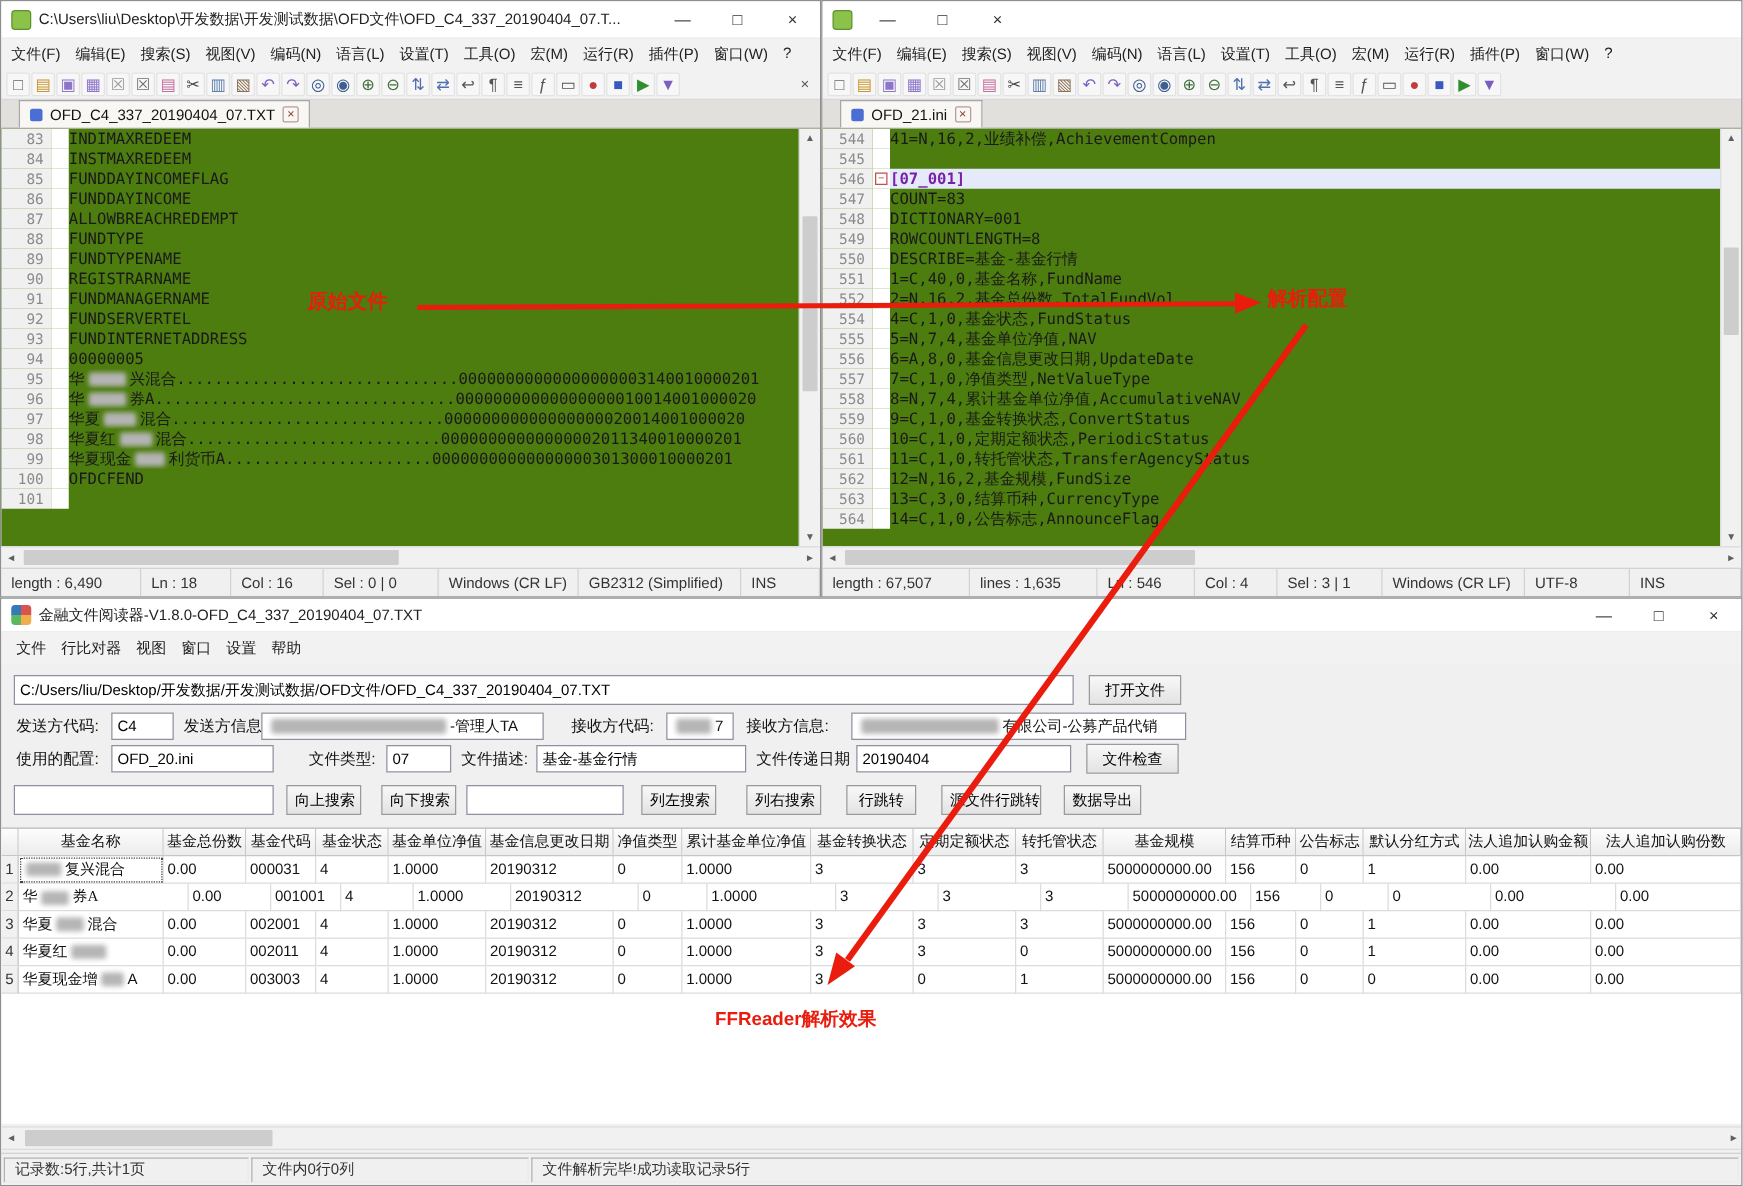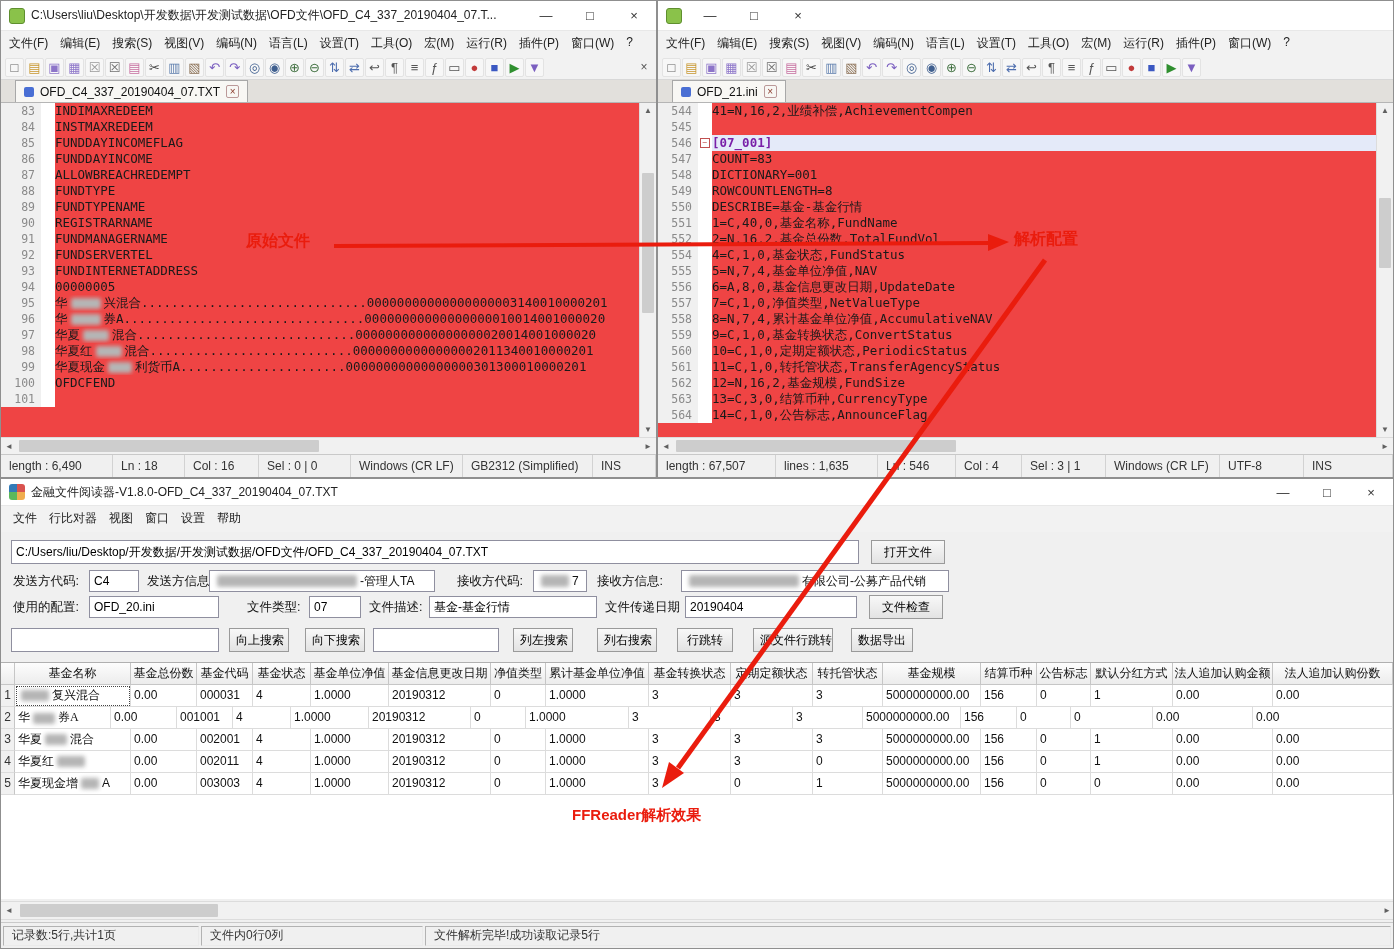--- a/index.html
+++ b/index.html
@@ -35,21 +35,21 @@
   
   .tabbar{display:flex;background:#e2e0dc;border-bottom:1px solid #b5b5b5;height:23px;
           align-items:flex-end;flex:none;padding-left:14px;}
   .tab{display:flex;align-items:center;gap:6px;background:#f8f7f4;border:1px solid #a8a8a8;
        border-bottom:none;padding:0 8px;font-size:12px;height:22px;}
   .tab-disk{width:10px;height:10px;background:#4a6fd4;border-radius:2px;flex:none;}
   .tab-close{font-size:10px;color:#8a3a2a;border:1px solid #b99;width:13px;height:13px;
              line-height:11px;text-align:center;border-radius:2px;}
 
   
-  .editor{flex:1;display:flex;background:#ef4444;overflow:hidden;position:relative;}
+  .editor{flex:1;display:flex;background:#4d7c0f;overflow:hidden;position:relative;}
   .ed-lines{flex:1;overflow:hidden;margin-right:17px;
             font-family:"DejaVu Sans Mono","Liberation Mono",monospace;font-size:12.5px;}
   .ed-line{display:flex;height:16px;line-height:16px;white-space:pre;}
   .ln{width:40px;flex:none;text-align:right;padding-right:6px;color:#8a8a8a;
       background:#f0f0f0;font-size:11.5px;}
   .fold-margin{width:14px;flex:none;background:#fff;position:relative;}
   .fold-box{position:absolute;left:2px;top:3px;width:10px;height:10px;border:1px solid #c05050;
             color:#c05050;font-size:8px;line-height:8px;text-align:center;background:#fff;}
   .code{flex:1;white-space:pre;overflow:hidden;color:#1a1a1a;}
   .ed-line.hl .code{background:#e4eaf9;}
@@ -429,21 +429,21 @@
             <div class="td" style="width: 70px;">3</div>
             <div class="td" style="width: 98px;">5000000000.00</div>
             <div class="td" style="width: 56px;">156</div>
             <div class="td" style="width: 54px;">0</div>
             <div class="td" style="width: 82px;">1</div>
             <div class="td" style="width: 100px;">0.00</div>
             <div class="td" style="width: 102px; flex: 1 1 0%;">0.00</div>
           </div>
           <div class="tr">
             <div class="td rownum">2</div>
-            <div class="td" style="width: 96px; font-family: Liberation Serif, serif;"><span class="seg">华</span><span class="blur" style="width: 22px;"></span><span class="seg">券A</span></div>
+            <div class="td" style="width: 136px; font-family: Liberation Serif, serif;"><span class="seg">华</span><span class="blur" style="width: 22px;"></span><span class="seg">券A</span></div>
             <div class="td" style="width: 66px;">0.00</div>
             <div class="td" style="width: 56px;">001001</div>
             <div class="td" style="width: 58px;">4</div>
             <div class="td" style="width: 78px;">1.0000</div>
             <div class="td" style="width: 102px;">20190312</div>
             <div class="td" style="width: 55px;">0</div>
             <div class="td" style="width: 103px;">1.0000</div>
             <div class="td" style="width: 82px;">3</div>
             <div class="td" style="width: 82px;">3</div>
             <div class="td" style="width: 70px;">3</div>

